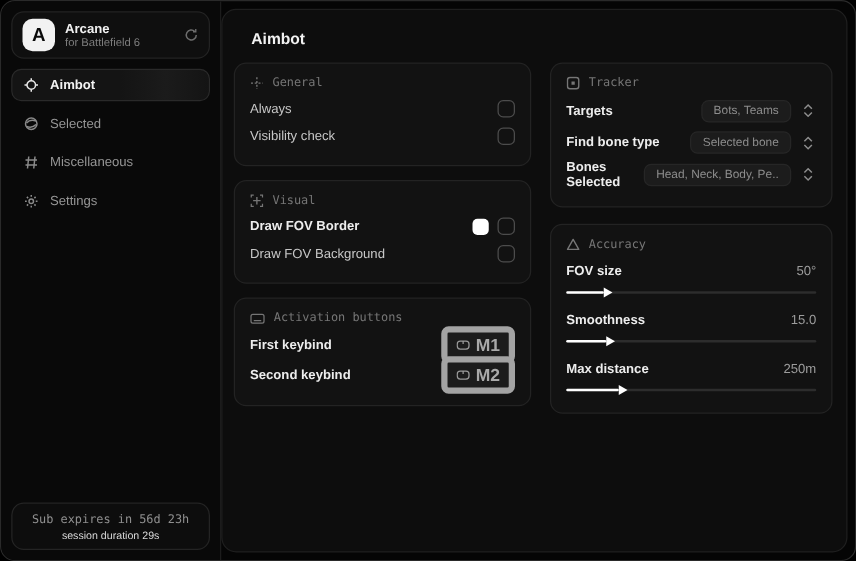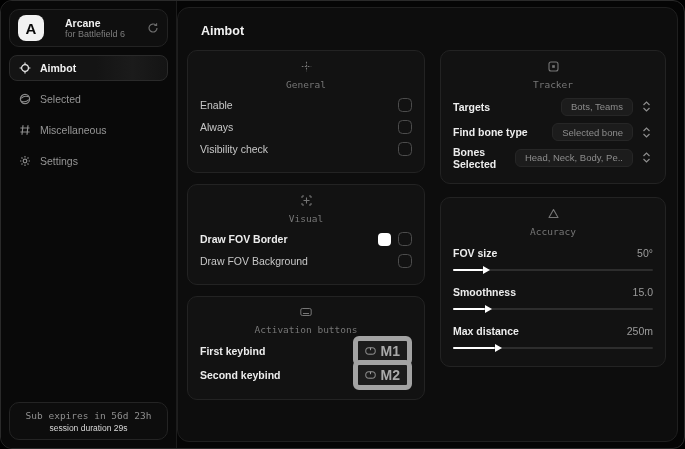--- a/index.html
+++ b/index.html
@@ -17,21 +17,21 @@
   }
   .app-card {
     margin:8px; height:38px; border:1px solid #232323; border-radius:10px;
     background:#0f0f0f; display:flex; align-items:center; padding:0 8px; gap:8px;
   }
   .app-logo {
     width:26px; height:26px; border-radius:8px; background:#f2f2f2; color:#0a0a0a;
     display:flex; align-items:center; justify-content:center;
     font-weight:bold; font-size:15px; flex:none;
   }
-  .app-meta { flex:1; min-width:0; line-height:1.15;margin-left:13px; }
+  .app-meta { flex:1; min-width:0; line-height:1.15; }
   .app-name { font-size:10.5px; font-weight:bold; color:#f0f0f0; }
   .app-sub  { font-size:9px; color:#7d7d7d; }
   .refresh-btn { color:#6d6d6d; display:flex; cursor:pointer; }
   .cat-label { margin:10px 14px 6px; font-size:9px; color:#5f5f5f; letter-spacing:.4px; }
   .nav { padding:0 8px; display:flex; flex-direction:column; gap:5px; }
   .nav-item {
     height:26px; display:flex; align-items:center; gap:9px; padding:0 9px;
     border-radius:8px; border:1px solid transparent; color:#969696; font-size:10.5px;
     cursor:pointer;
   }
@@ -57,21 +57,21 @@
   .page-title { font-size:12.5px; font-weight:bold; color:#f2f2f2; margin:2px 0 12px 14px; }
   .cols { display:flex; gap:15px; align-items:flex-start; }
   .col-left  { width:238px; flex:none; display:flex; flex-direction:column; gap:11px; }
   .col-right { flex:1; display:flex; flex-direction:column; gap:13px; }
   .card {
     background:#121212; border:1px solid #232323; border-radius:10px;
     padding:10px 12px 12px;
   }
   .card-head {
     display:flex; align-items:center; gap:7px; color:#767676;
-    font-family:"DejaVu Sans Mono", monospace; font-size:9.5px; margin-bottom:4px;flex-direction:column;
+    font-family:"DejaVu Sans Mono", monospace; font-size:9.5px; margin-bottom:4px;
   }
   .card-head .hicon { display:flex; color:#767676; }
   .row { display:flex; align-items:center; justify-content:space-between; height:22px; }
   .row-label { font-size:10.5px; color:#c7c7c7; }
   .row-label.strong { font-weight:bold; color:#ededed; }
   .checkbox {
     width:14px; height:14px; border:1.5px solid #4c4c4c; border-radius:4.5px;
     background:transparent; cursor:pointer; flex:none;
   }
   .row-right { display:flex; align-items:center; gap:7px; }
@@ -181,24 +181,20 @@
         <div class="card">
           <div class="card-head">
             <span class="hicon">
               <svg width="11" height="11" viewBox="0 0 11 11" fill="none" stroke="currentColor" stroke-width="1.1" stroke-dasharray="1.6 1.4">
                 <path d="M5.5 0.8v9.4M0.8 5.5h9.4"></path>
               </svg>
             </span>
             <span>General</span>
           </div>
           <div class="row">
-            <span class="row-label">Enable</span>
-            <span class="checkbox"></span>
-          </div>
-          <div class="row">
             <span class="row-label">Always</span>
             <span class="checkbox"></span>
           </div>
           <div class="row">
             <span class="row-label">Visibility check</span>
             <span class="checkbox"></span>
           </div>
         </div>
 
         <div class="card">

